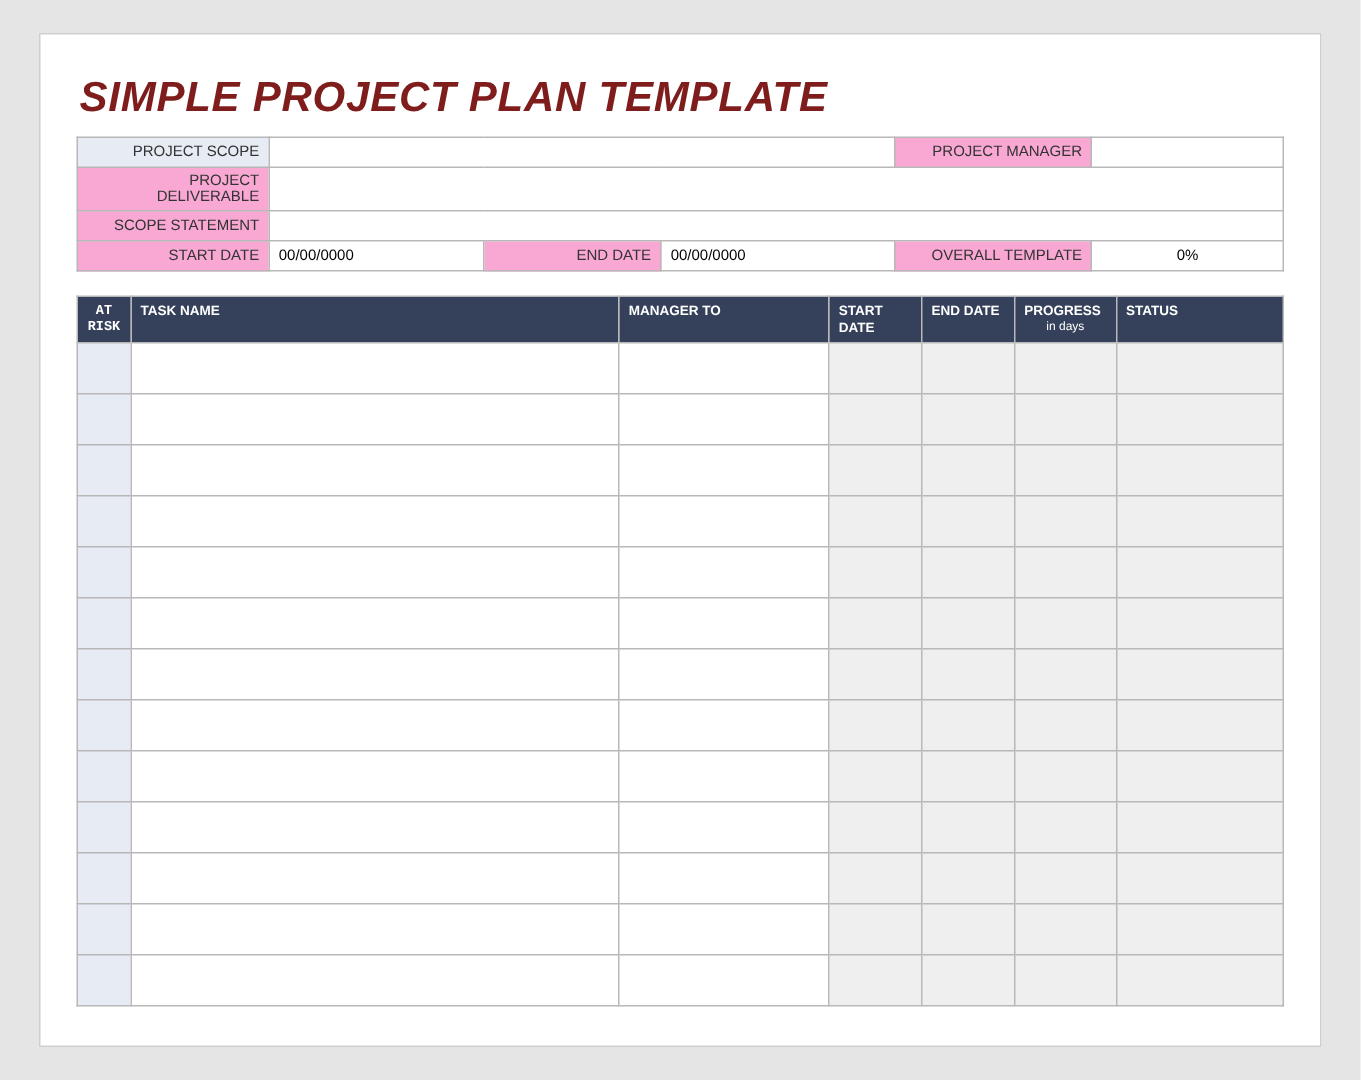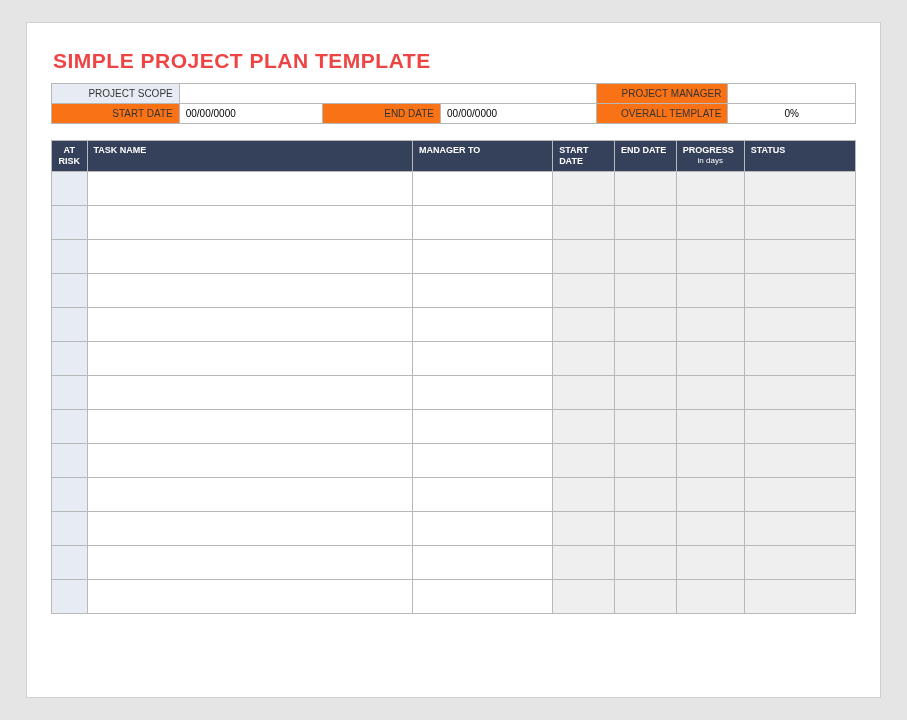--- a/index.html
+++ b/index.html
@@ -16,45 +16,46 @@
     position: absolute;
     left: 26px;
     top: 22px;
     width: 855px;
     height: 676px;
     background: #ffffff;
     border: 1px solid #cfcfcf;
     padding: 26px 24px 18px 24px;
   }
   .title {
-    font-size: 21px;
+    font-size: 28px;
     font-weight: bold;
-    color: #ef4444;
+    color: #7f1d1d;
     letter-spacing: 0.5px;
     margin: 0 0 10px 2px;
+    font-style: italic;
   }
 
   
   .info-table {
     width: 100%;
     border-collapse: collapse;
     margin-bottom: 16px;
     font-size: 10px;
   }
   .info-table td {
     border: 1px solid #b8b8b8;
     padding: 3px 6px;
     height: 20px;
     vertical-align: middle;
   }
   .info-label {
     text-align: right;
     color: #333;
     font-weight: normal;
-    background: #f97316;
+    background: #f9a8d4;
   }
   .info-label-fill {
     background: #e6ebf4;
   }
   .info-value-center {
     text-align: center;
   }
 
   
   .task-table {
@@ -85,21 +86,21 @@
   }
 
   .col-atrisk { width: 32px; }
   .col-taskname { width: 316px; }
   .col-assigned { width: 136px; }
   .col-startdate { width: 60px; }
   .col-enddate { width: 60px; }
   .col-duration { width: 66px; }
   .col-status { width: 108px; }
 
-  .th-atrisk .inner { text-align: center; display:block; }
+  .th-atrisk .inner { text-align: center; display:block;font-family:Liberation Mono, monospace; }
 
   .cell-light { background: #e6ebf4; }
   .cell-grey  { background: #efefef; }
   .cell-white { background: #ffffff; }
 </style>
 </head>
 <body>
 
 <div class="page">
 
@@ -113,20 +114,28 @@
       <col style="width:156px">
       <col style="width:132px">
       <col style="width:128px">
     </colgroup>
     <tbody>
         <tr>
       <td class="info-label info-label-fill">PROJECT SCOPE</td>
       <td colspan="3"></td>
       <td class="info-label">PROJECT MANAGER</td>
       <td></td>
+    </tr>
+    <tr>
+      <td class="info-label">PROJECT DELIVERABLE</td>
+      <td colspan="5"></td>
+    </tr>
+    <tr>
+      <td class="info-label">SCOPE STATEMENT</td>
+      <td colspan="5"></td>
     </tr>
     <tr>
       <td class="info-label">START DATE</td>
       <td>00/00/0000</td>
       <td class="info-label">END DATE</td>
       <td>00/00/0000</td>
       <td class="info-label">OVERALL TEMPLATE</td>
       <td class="info-value-center">0%</td>
     </tr>
   </tbody>

